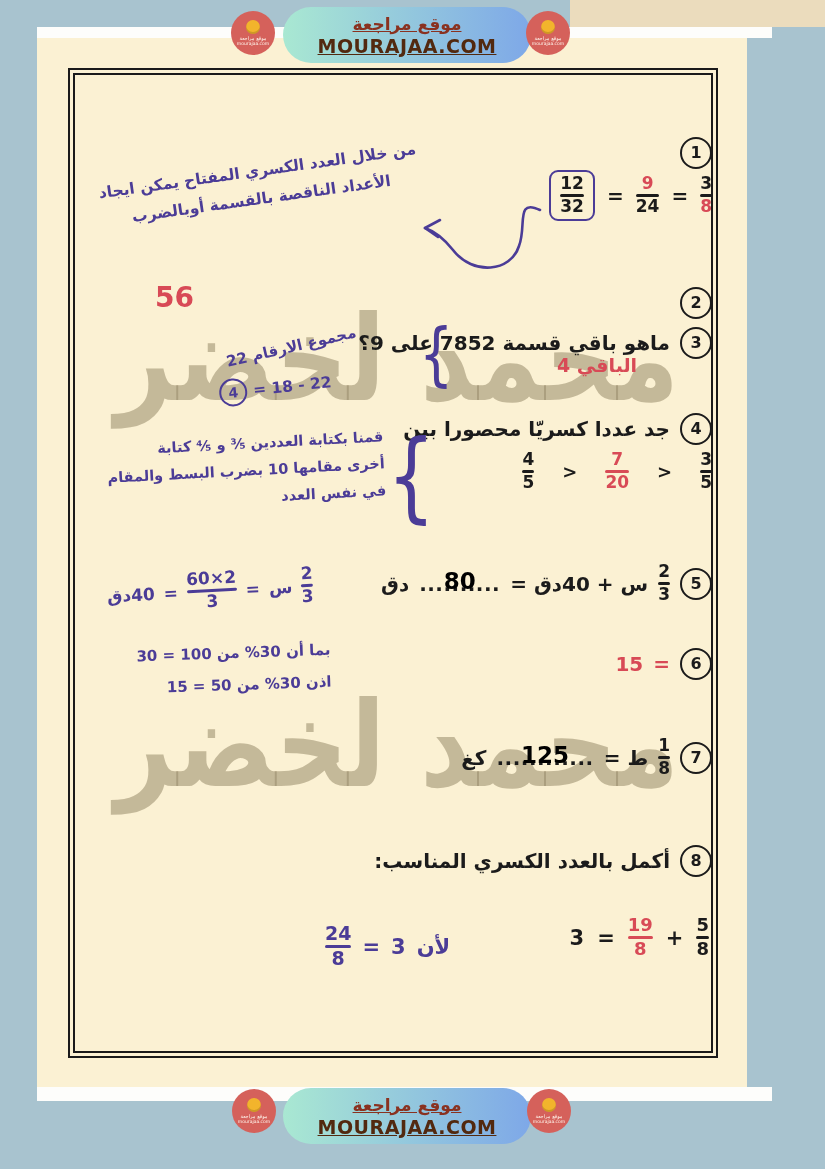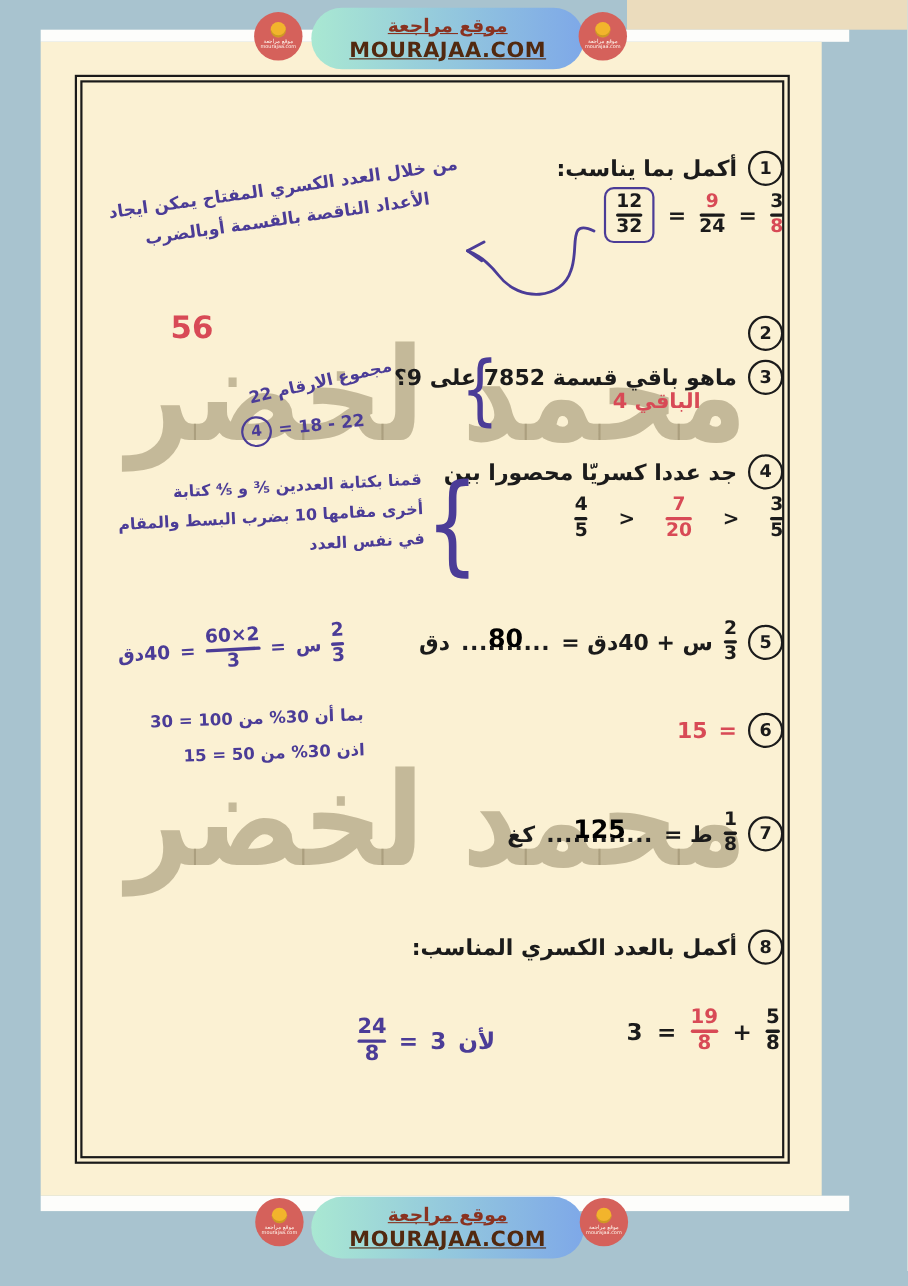--- a/index.html
+++ b/index.html
@@ -93,21 +93,20 @@
 
   <div class="paper">
     <div class="wm wm1">محمد لخضر</div>
     <div class="wm wm2">محمد لخضر</div>
     <div class="frame">
         <div class="frame-inner"></div>
       </div>
 
     <div class="row q1-title">
       <span class="qnum">1</span>
-      <span>أكمل بما يناسب:</span>
     </div>
     <div class="row q1-fracs">
       <span class="frac">
           <span class="fn">3</span>
           <span class="bar"></span>
           <span class="fd red">8</span>
         </span>
       <span>=</span>
       <span class="frac">
           <span class="fn red">9</span>

